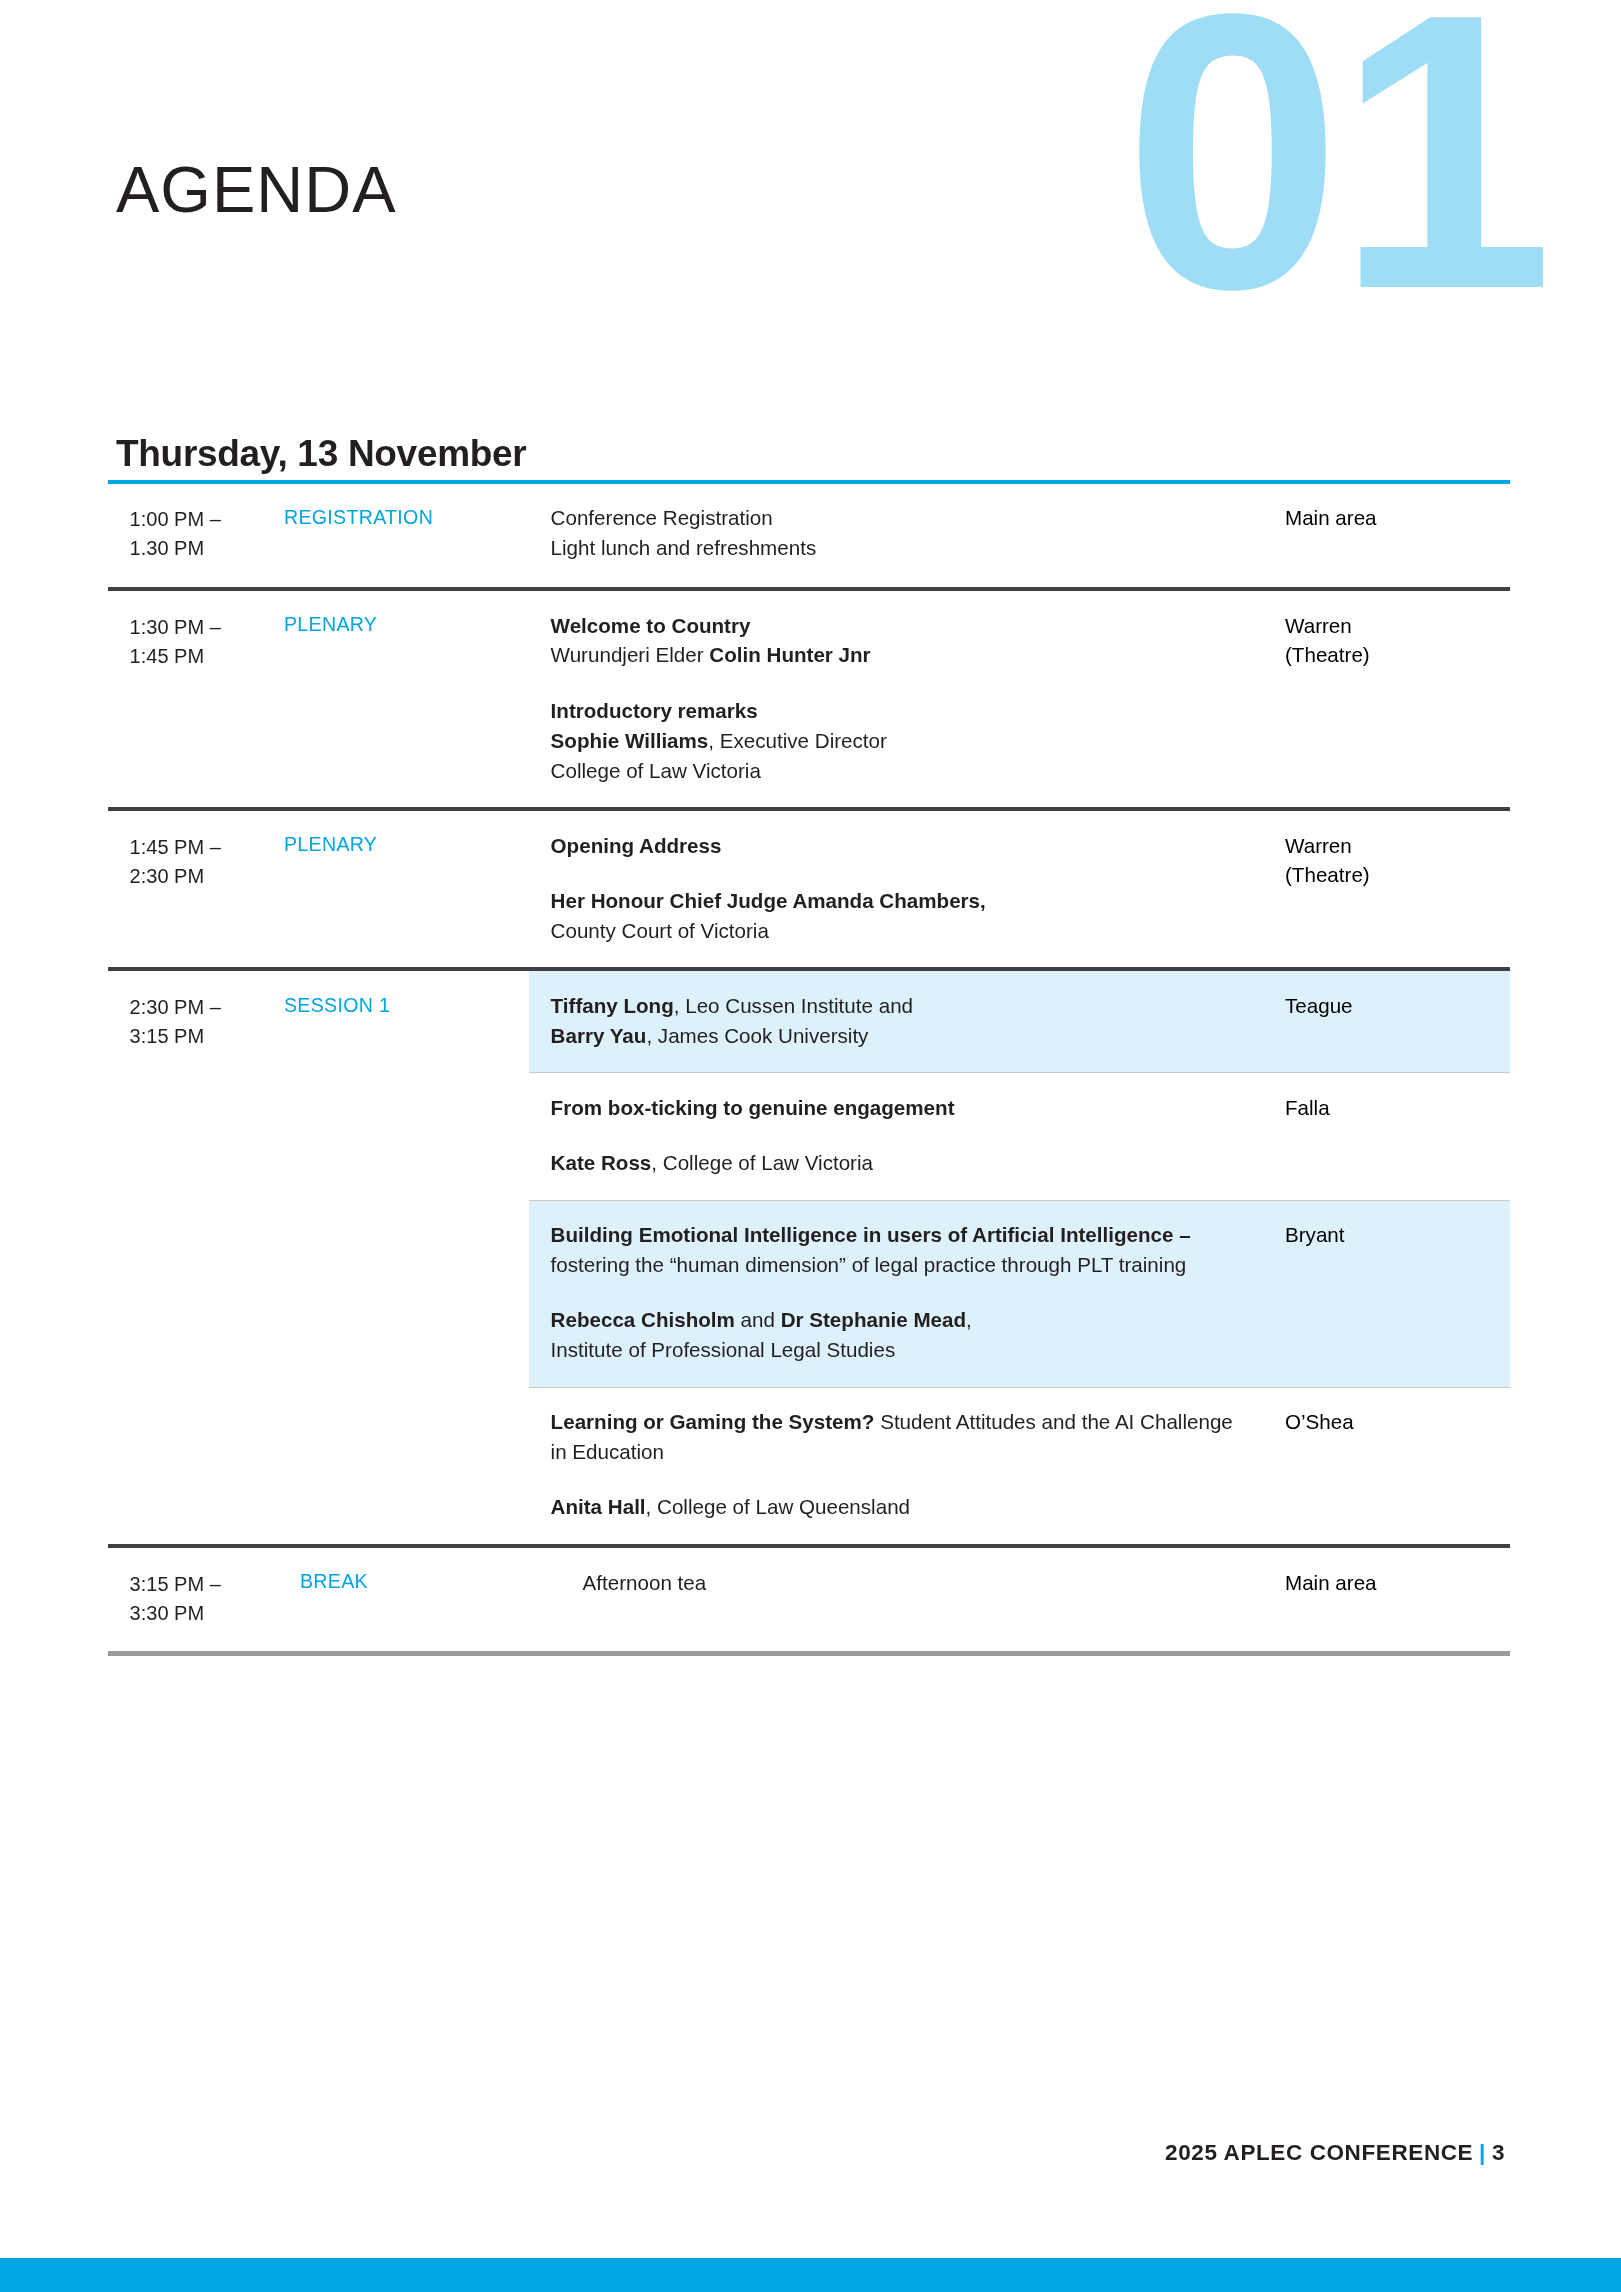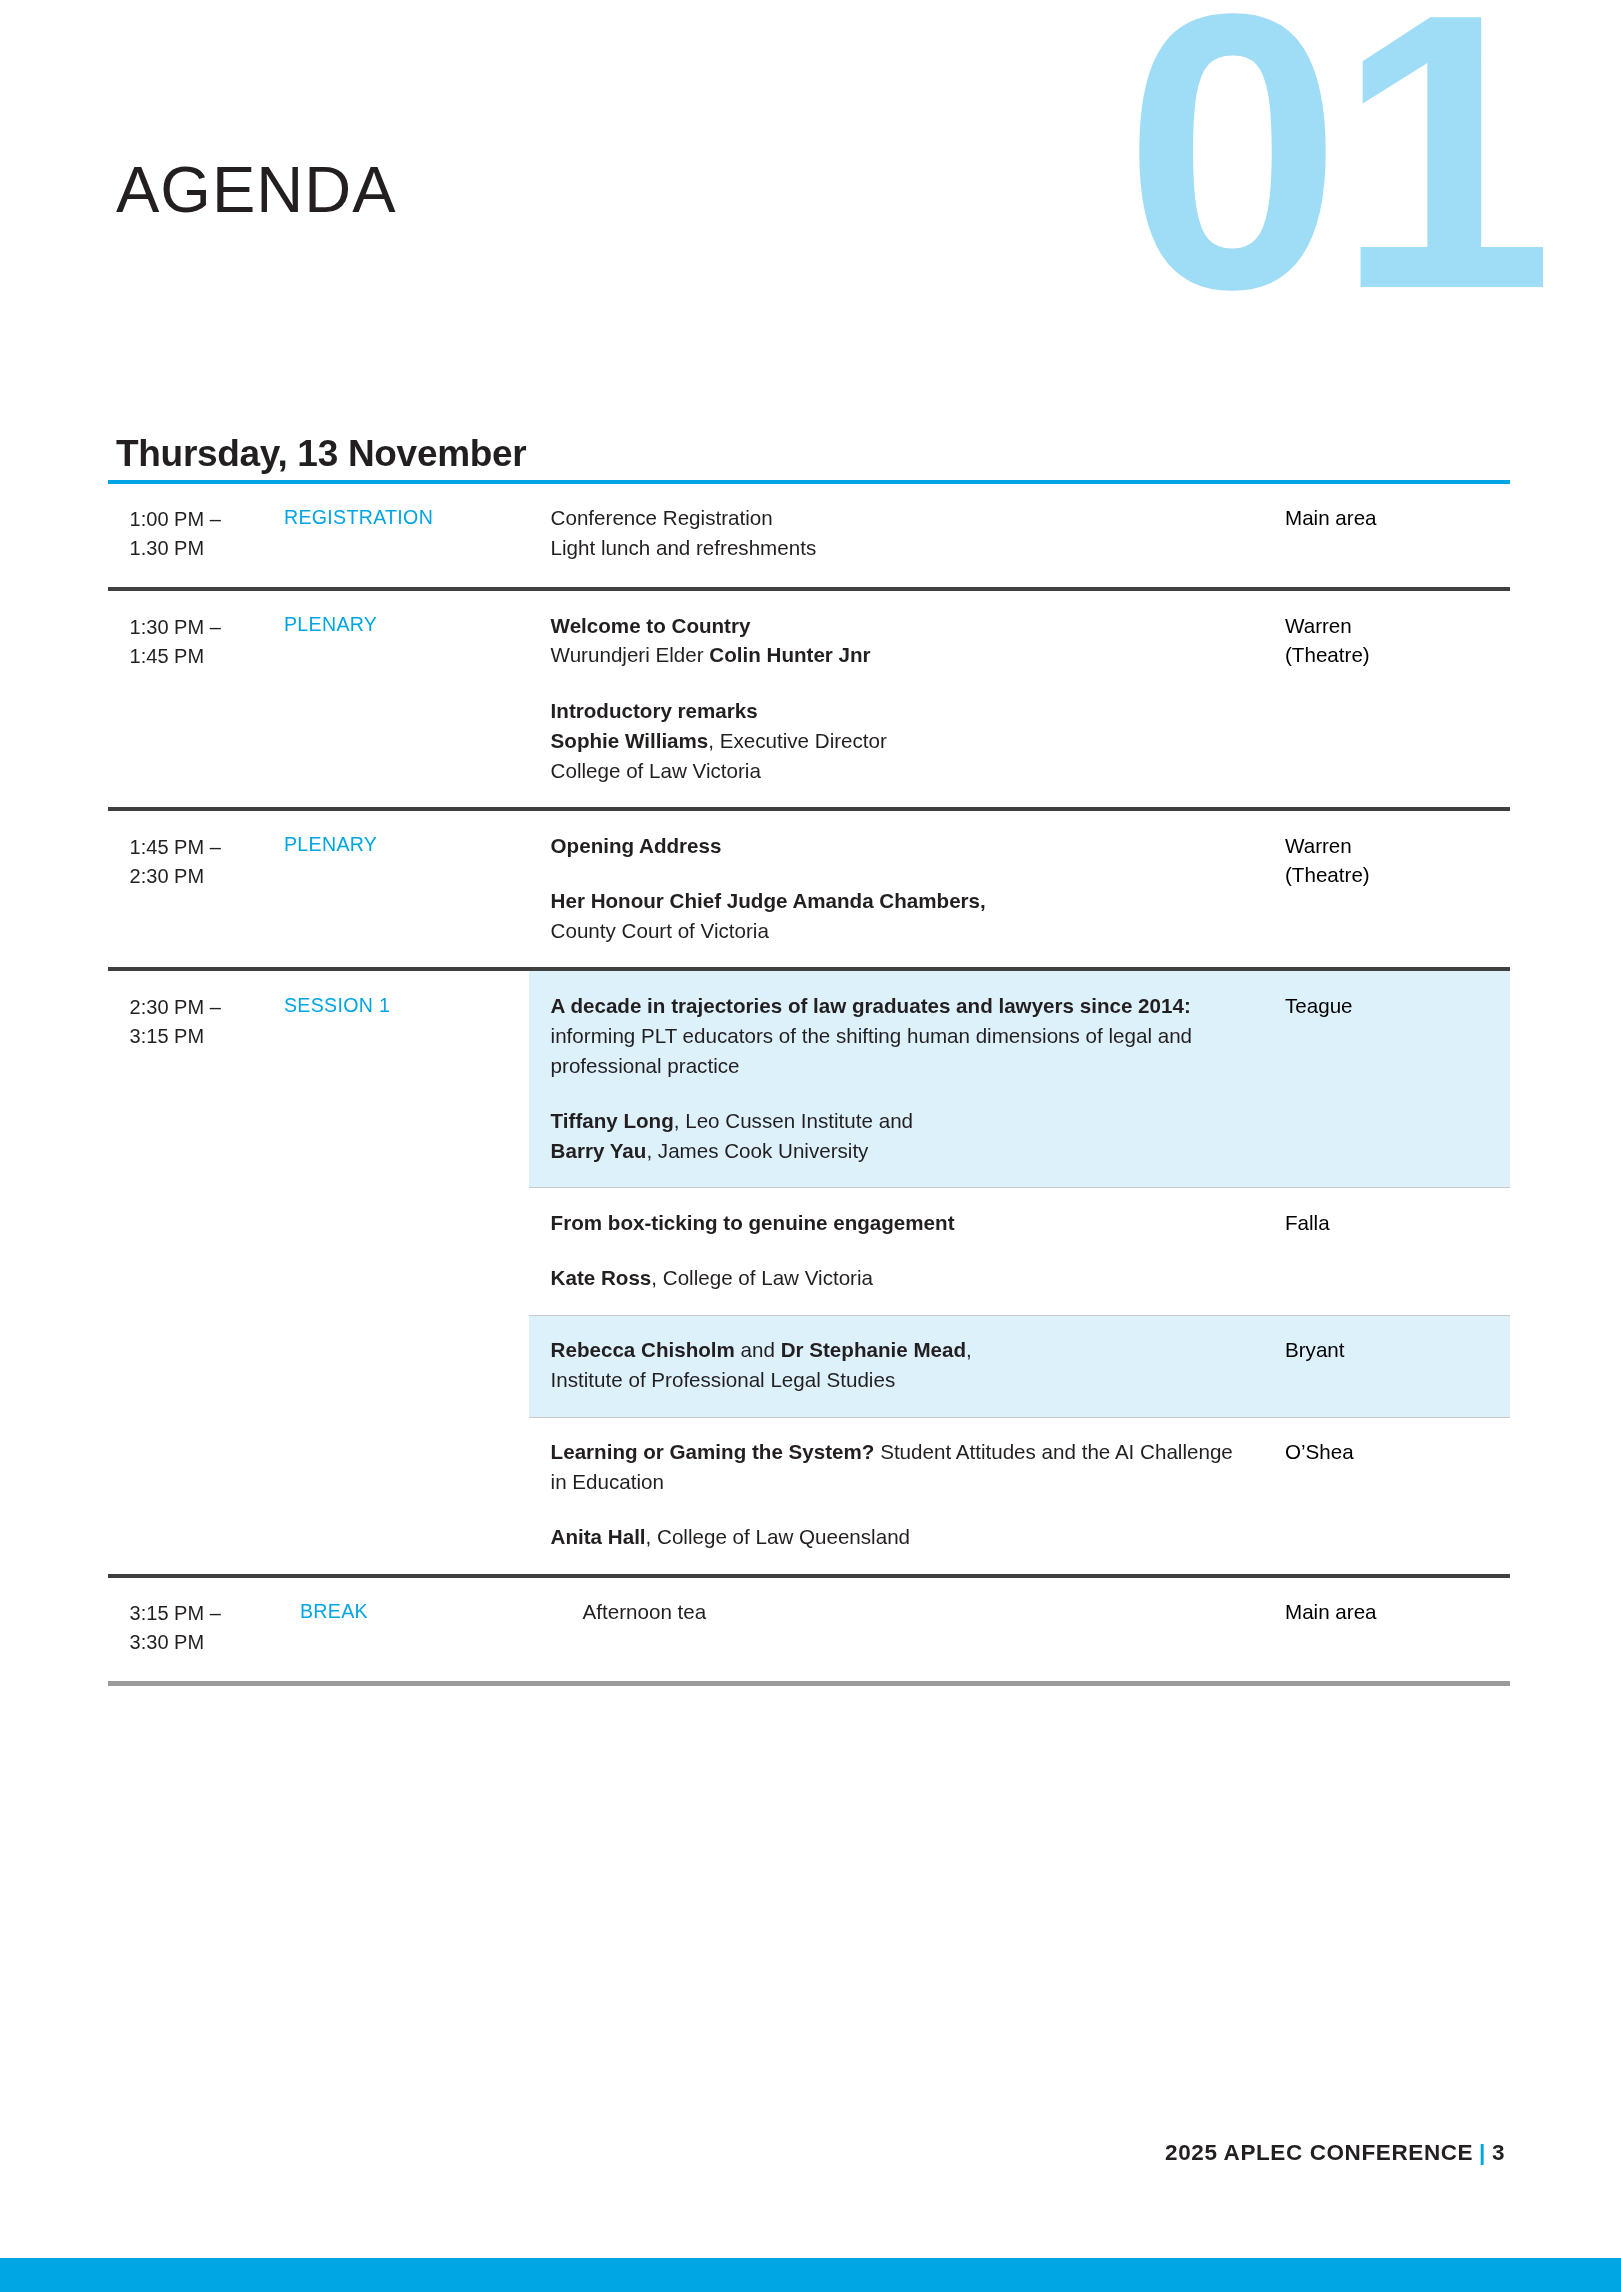--- a/index.html
+++ b/index.html
@@ -215,36 +215,36 @@
             <div class="room">Warren<br>(Theatre)</div>
           </div>
         </div>
       </div>
       <div class="block">
         <div class="col-time">2:30 PM –<br>3:15 PM</div>
         <div class="col-type">SESSION 1</div>
         <div class="col-body">
           <div class="subrow shaded">
             <div class="desc">
-              <p><b>A decade in trajectories of law graduates and lawyers since 2014:</b><span> informing PLT educators of the shifting human dimensions of legal and professional practice</span></p>
               <p><b>Tiffany Long</b><span>, Leo Cussen Institute and</span><br><b>Barry Yau</b><span>, James Cook University</span></p>
             </div>
             <div class="room">Teague</div>
           </div>
           <div class="divider-thin"></div>
           <div class="subrow">
             <div class="desc">
               <p><b>From box-ticking to genuine engagement</b></p>
               <p><b>Kate Ross</b><span>, College of Law Victoria</span></p>
             </div>
             <div class="room">Falla</div>
           </div>
           <div class="divider-thin"></div>
           <div class="subrow shaded">
             <div class="desc">
+              <p><b>Building Emotional Intelligence in users of Artificial Intelligence –</b><span> fostering the “human dimension” of legal practice through PLT training</span></p>
               <p><b>Rebecca Chisholm</b><span> and </span><b>Dr Stephanie Mead</b><span>,</span><br><span>Institute of Professional Legal Studies</span></p>
             </div>
             <div class="room">Bryant</div>
           </div>
           <div class="divider-thin"></div>
           <div class="subrow">
             <div class="desc">
               <p><b>Learning or Gaming the System?</b><span> Student Attitudes and the AI Challenge in Education</span></p>
               <p><b>Anita Hall</b><span>, College of Law Queensland</span></p>
             </div>

